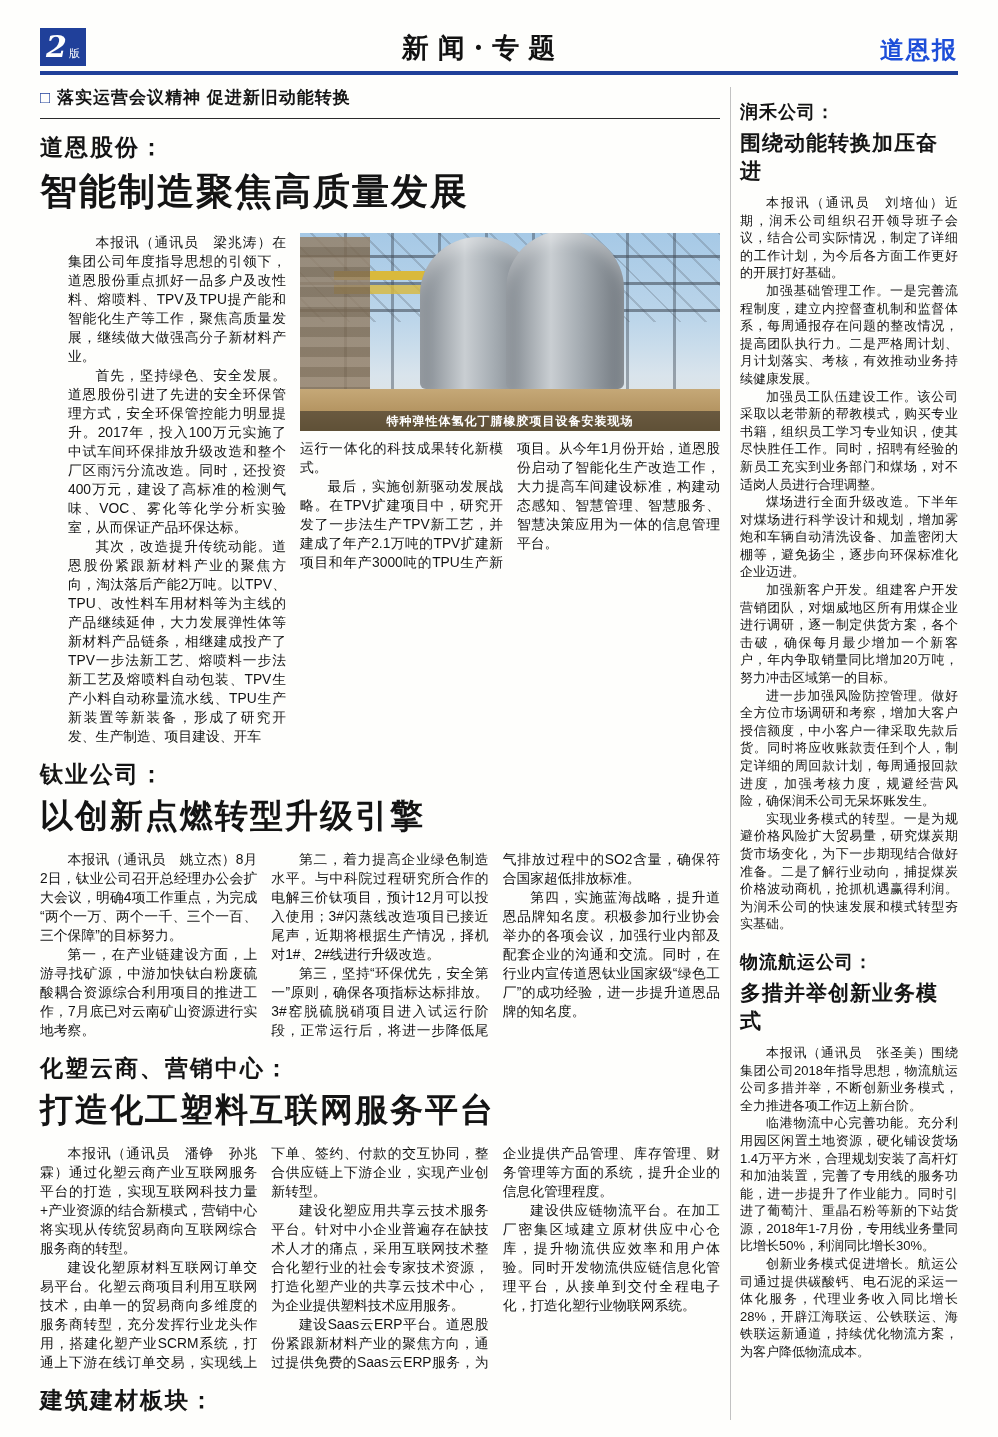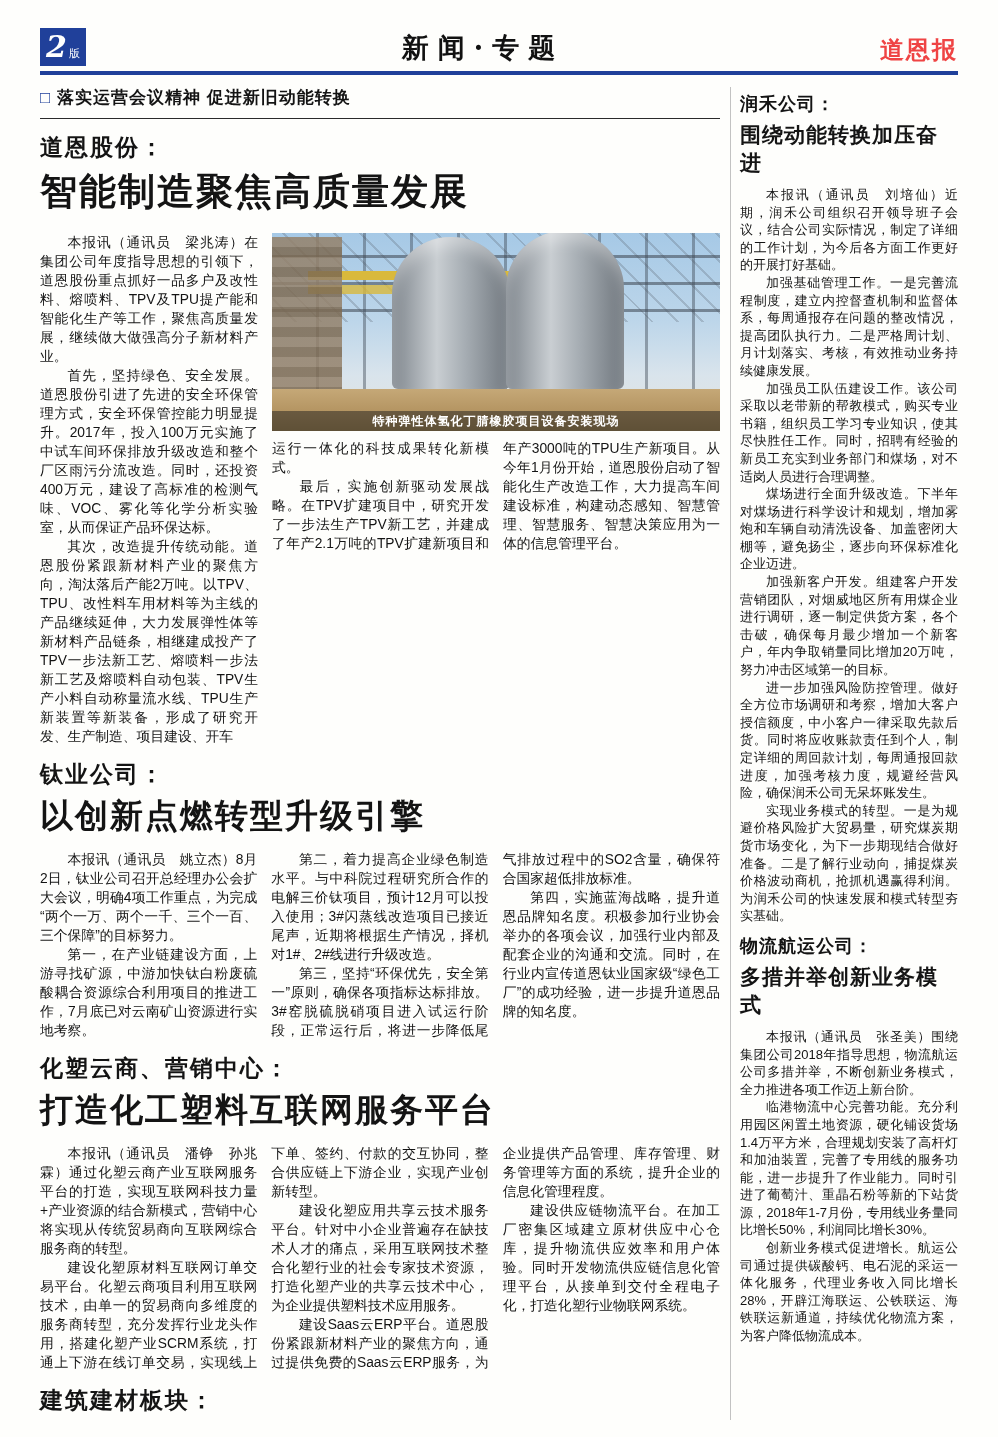--- a/index.html
+++ b/index.html
@@ -7,56 +7,56 @@
     position:relative;width:998px;height:1437px;margin:0 auto;background:#fefefc;
     box-sizing:border-box;padding:16px 40px 18px;overflow:hidden;
     font-family:"Liberation Sans",sans-serif;color:#141414;
   }
   
   .masthead{display:flex;align-items:flex-end;border-bottom:4px solid #20409a;padding-bottom:5px;margin-top:12px;}
   .pagenum-box{width:46px;height:38px;background:#20409a;color:#fff;display:flex;align-items:baseline;justify-content:center;gap:2px;flex:none;}
   .pagenum-box .num{font-family:"DejaVu Serif",serif;font-style:italic;font-weight:bold;font-size:30px;line-height:38px;}
   .pagenum-box .ban{font-size:11px;line-height:30px;}
   .section-title{flex:1;text-align:center;font-family:"DejaVu Serif",serif;font-weight:bold;font-size:27px;letter-spacing:9px;color:#111;}
-  .paper-name{font-family:"DejaVu Serif",serif;font-weight:bold;font-size:24px;color:#ef4444;letter-spacing:2px;flex:none;}
+  .paper-name{font-family:"DejaVu Serif",serif;font-weight:bold;font-size:24px;color:#1d4ed8;letter-spacing:2px;flex:none;}
   
   .content{display:flex;margin-top:8px;}
   .main{width:680px;flex:none;}
   .vdivider{width:1px;background:#c2c2c2;margin:4px 9px 0 10px;flex:none;}
   .sidebar{flex:1;min-width:0;}
   
   .theme-banner{font-size:17px;font-weight:bold;padding:3px 0 9px;border-bottom:1.5px solid #2a2a2a;letter-spacing:1px;}
   .theme-banner .sq{color:#20409a;}
   
   .kicker{font-size:23px;font-weight:900;margin:13px 0 0;letter-spacing:2px;}
   .headline-xl{font-size:37px;font-weight:900;margin:4px 0 16px;letter-spacing:2px;}
   .headline-l{font-size:33px;font-weight:900;margin:4px 0 11px;letter-spacing:2px;}
   .body-text{font-size:13.8px;line-height:19px;text-align:justify;}
   .body-text p{margin:0;text-indent:2em;}
   .no-first-indent p:first-child{text-indent:0;}
   .cols2{column-count:2;column-gap:14px;}
   .cols3{column-count:3;column-gap:14px;}
   .art1-body{display:flex;gap:14px;}
-  .col-narrow{width:218px;flex:none;}
+  .col-narrow{width:218px;flex:none;margin-left:28px;}
   .art1-right{flex:1;min-width:0;}
   
   .photo{position:relative;height:198px;margin:0 0 8px;overflow:hidden;background:linear-gradient(180deg,#a6c9e6 0%,#bdd6ea 45%,#d9e4ec 72%,#e3e2da 100%);font-weight:bold;}
   .lattice-v{position:absolute;inset:0;background:repeating-linear-gradient(90deg,transparent 0 44px,rgba(62,72,84,.55) 44px 47px);opacity:.8;}
   .lattice-h{position:absolute;left:0;right:0;top:0;height:52%;background:repeating-linear-gradient(0deg,transparent 0 24px,rgba(70,80,92,.6) 24px 27px);}
   .lattice-d{position:absolute;left:0;right:0;top:0;height:45%;background:repeating-linear-gradient(45deg,transparent 0 16px,rgba(90,100,112,.28) 16px 18px);}
   .crane-beam{position:absolute;top:38px;left:8%;width:62%;height:9px;background:#d9b93c;box-shadow:0 14px 0 rgba(217,185,60,.8);}
   .scaffold{position:absolute;left:0;bottom:34px;width:70px;height:160px;background:repeating-linear-gradient(0deg,#7d6a52 0 10px,#94816a 10px 20px);opacity:.85;}
   .tank{position:absolute;bottom:42px;width:118px;height:152px;border-radius:58px 58px 6px 6px;background:linear-gradient(90deg,#7e858c 0%,#c9ced2 38%,#a6adb3 62%,#6f767d 100%);box-shadow:inset 0 10px 14px rgba(255,255,255,.35);}
   .tank::after{content:"";position:absolute;left:12px;right:12px;bottom:-14px;height:14px;background:repeating-linear-gradient(90deg,#5a6066 0 8px,transparent 8px 26px);}
   .tank-1{left:120px;}
   .tank-2{right:96px;height:158px;}
   .ground{position:absolute;left:0;right:0;bottom:0;height:42px;background:linear-gradient(180deg,#c5a877 0%,#b2925f 60%,#a08350 100%);}
   .photo-caption{position:absolute;left:0;right:0;bottom:0;background:rgba(30,30,30,.5);color:#fff;font-size:12px;line-height:20px;text-align:center;letter-spacing:1px;}
   
-  .sidebar .kicker{font-size:18px;margin-top:9px;letter-spacing:1px;}
+  .sidebar .kicker{font-size:18px;margin-top:17px;letter-spacing:1px;}
   .sidebar .headline-m{font-size:21px;font-weight:900;margin:5px 0 9px;letter-spacing:1px;}
   .sidebar .body-text{font-size:13px;line-height:17.6px;}
   .art{margin-bottom:4px;}
 </style>
 </head>
 <body>
 
 <div class="page">
 
   <header class="masthead">

